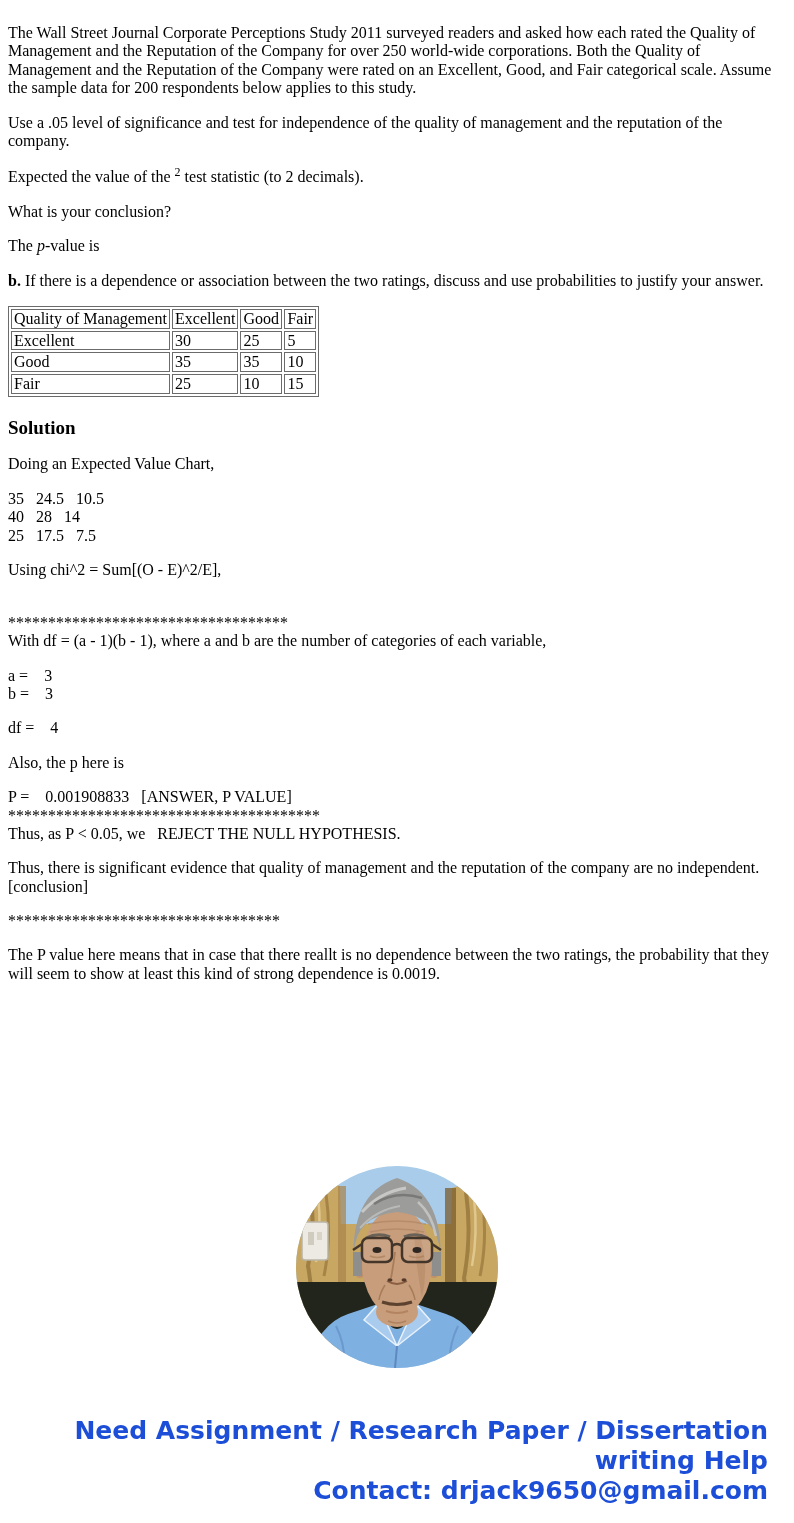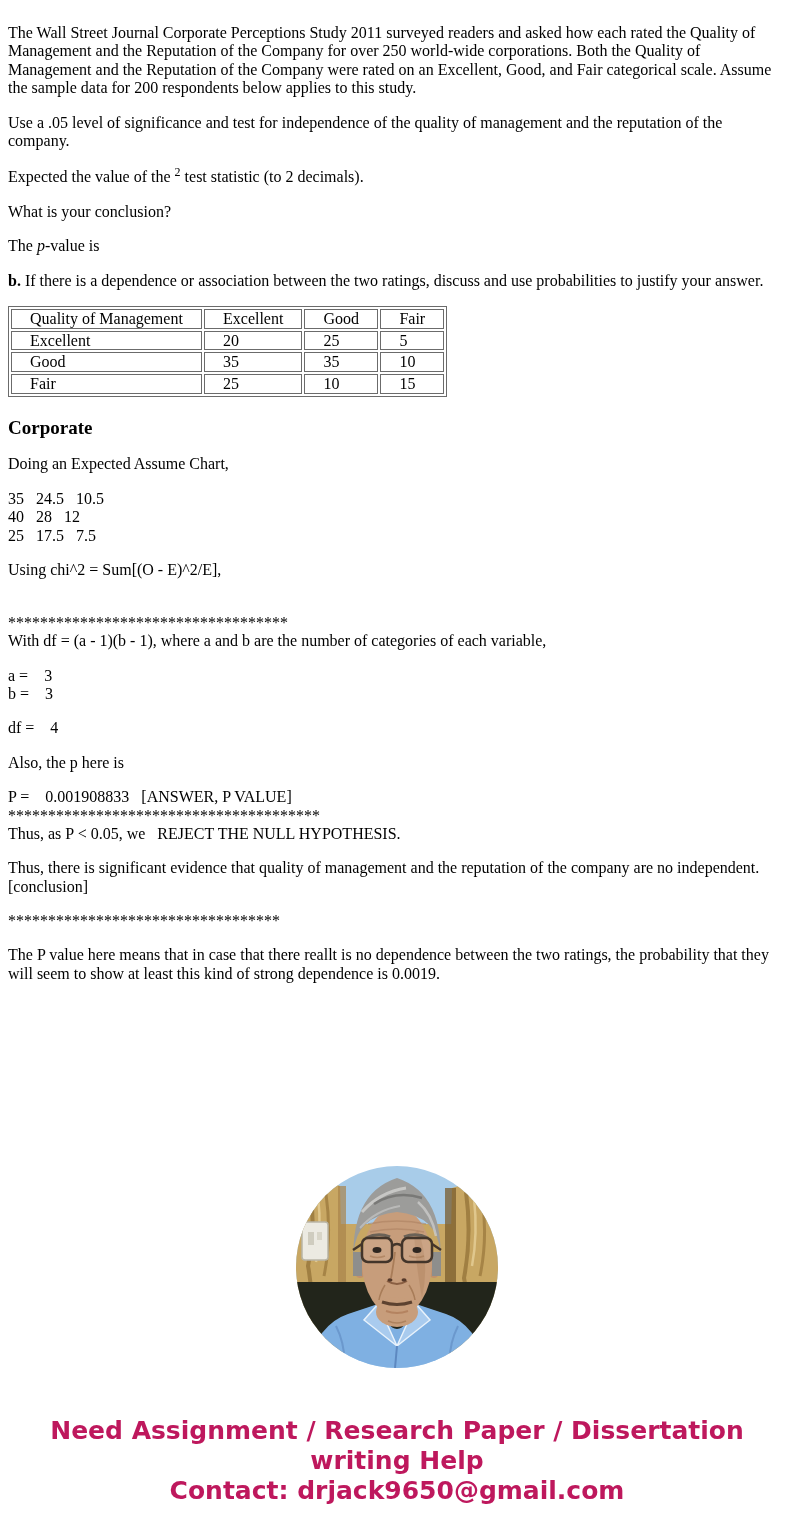--- a/index.html
+++ b/index.html
@@ -21,21 +21,21 @@
     font-family: "Liberation Serif", serif;
   }
   table.data-table {
     border-collapse: separate;
     border-spacing: 2px;
     border: 1px solid #6b6b6b;
     margin: 16px 0;
   }
   table.data-table td {
     border: 1px solid #6b6b6b;
-    padding: 0 18px;
+    padding: 0 2px;
     line-height: 1.1;
     font-size: 16px;
     white-space: nowrap;
   }
   table.data-table td.c1 { min-width: 153px; }
   table.data-table td.c2 { min-width: 59px; }
   table.data-table td.c3 { min-width: 36px; }
   table.data-table td.c4 { min-width: 24px; }
   .avatar-wrap {
     margin-top: 183px;
@@ -45,26 +45,26 @@
   .avatar {
     width: 202px;
     height: 202px;
     border-radius: 50%;
     overflow: hidden;
     flex: 0 0 auto;
   }
   .avatar svg { display: block; }
   .footer {
     margin-top: 48px;
-    text-align: center;
+    text-align: right;
     font-family: "DejaVu Sans", sans-serif;
     font-weight: bold;
     font-size: 25px;
     line-height: 30px;
-    color: #be185d;
+    color: #1d4ed8;
   }
   .footer .line1 { max-width: 742px; margin: 0 auto; }
   .footer .line2 { max-width: 742px; margin: 0 auto; }
 </style>
 </head>
 <body>
 
 <div>
 
   <p>The Wall Street Journal Corporate Perceptions Study 2011 surveyed readers and asked how each rated the Quality of Management and the Reputation of the Company for over 250 world-wide corporations. Both the Quality of Management and the Reputation of the Company were rated on an Excellent, Good, and Fair categorical scale. Assume the sample data for 200 respondents below applies to this study.</p>
@@ -82,44 +82,44 @@
   <table class="data-table">
     <tbody>
       <tr>
         <td class="c1">Quality of Management</td>
         <td class="c2">Excellent</td>
         <td class="c3">Good</td>
         <td class="c4">Fair</td>
       </tr>
       <tr>
         <td class="c1">Excellent</td>
-        <td class="c2">20</td>
+        <td class="c2">30</td>
         <td class="c3">25</td>
         <td class="c4">5</td>
       </tr>
       <tr>
         <td class="c1">Good</td>
         <td class="c2">35</td>
         <td class="c3">35</td>
         <td class="c4">10</td>
       </tr>
       <tr>
         <td class="c1">Fair</td>
         <td class="c2">25</td>
         <td class="c3">10</td>
         <td class="c4">15</td>
       </tr>
     </tbody>
   </table>
 
-  <h3 class="solution-heading">Corporate</h3>
-
-  <p>Doing an Expected Assume Chart,</p>
-
-  <p class="pre"><span>35   24.5   10.5</span><br><span>40   28   12</span><br><span>25   17.5   7.5</span></p>
+  <h3 class="solution-heading">Solution</h3>
+
+  <p>Doing an Expected Value Chart,</p>
+
+  <p class="pre"><span>35   24.5   10.5</span><br><span>40   28   14</span><br><span>25   17.5   7.5</span></p>
 
   <p>Using chi^2 = Sum[(O - E)^2/E],</p>
 
   <p class="pre"><br><span>***********************************</span><br><span>With df = (a - 1)(b - 1), where a and b are the number of categories of each variable,</span></p>
 
   <p class="pre"><span>a =    3</span><br><span>b =    3</span></p>
 
   <p class="pre">df =    4</p>
 
   <p>Also, the p here is</p>

